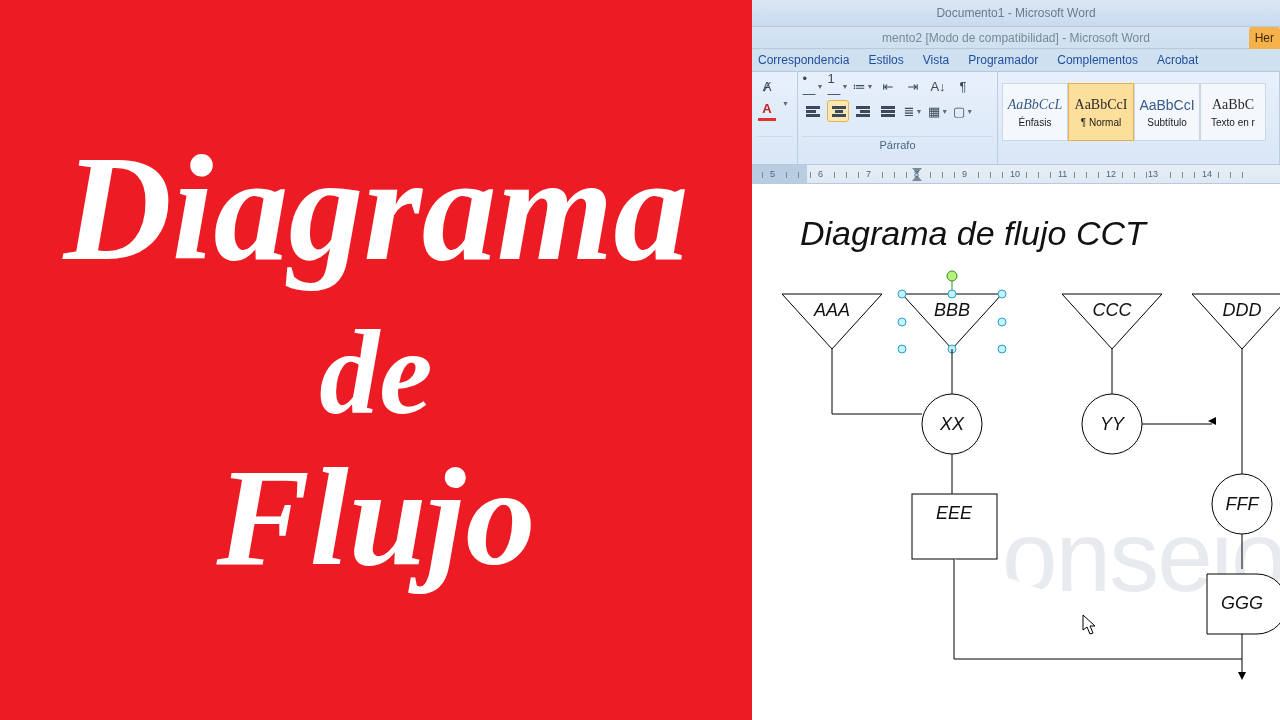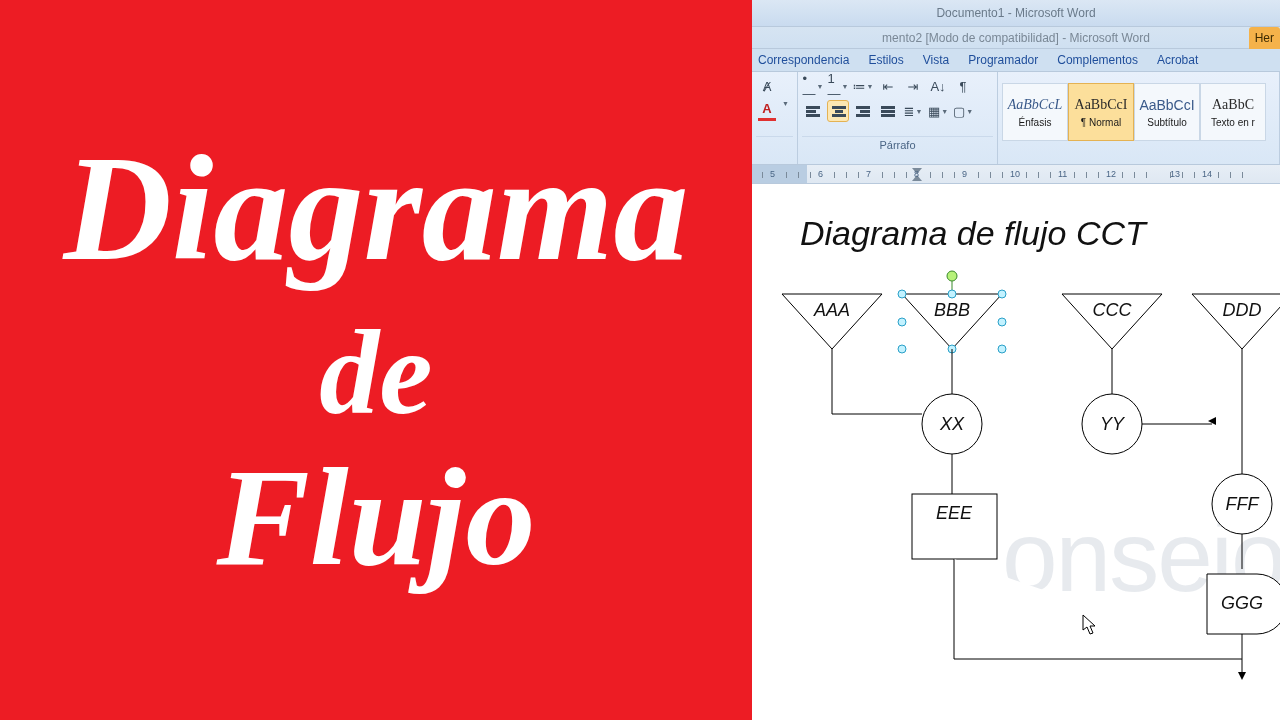--- a/index.html
+++ b/index.html
@@ -307,21 +307,21 @@
         <span style="position: absolute; top: 7px; width: 1px; height: 6px; background: rgb(122, 138, 154); left: 286px;"></span>
         <span style="position: absolute; top: 7px; width: 1px; height: 6px; background: rgb(122, 138, 154); left: 298px;"></span>
         <span class="tick" style="left: 306px;">11</span>
         <span style="position: absolute; top: 7px; width: 1px; height: 6px; background: rgb(122, 138, 154); left: 322px;"></span>
         <span style="position: absolute; top: 7px; width: 1px; height: 6px; background: rgb(122, 138, 154); left: 334px;"></span>
         <span style="position: absolute; top: 7px; width: 1px; height: 6px; background: rgb(122, 138, 154); left: 346px;"></span>
         <span class="tick" style="left: 354px;">12</span>
         <span style="position: absolute; top: 7px; width: 1px; height: 6px; background: rgb(122, 138, 154); left: 370px;"></span>
         <span style="position: absolute; top: 7px; width: 1px; height: 6px; background: rgb(122, 138, 154); left: 382px;"></span>
         <span style="position: absolute; top: 7px; width: 1px; height: 6px; background: rgb(122, 138, 154); left: 394px;"></span>
-        <span class="tick" style="left: 418px;">13</span>
+        <span class="tick" style="left: 396px;">13</span>
         <span style="position: absolute; top: 7px; width: 1px; height: 6px; background: rgb(122, 138, 154); left: 418px;"></span>
         <span style="position: absolute; top: 7px; width: 1px; height: 6px; background: rgb(122, 138, 154); left: 430px;"></span>
         <span style="position: absolute; top: 7px; width: 1px; height: 6px; background: rgb(122, 138, 154); left: 442px;"></span>
         <span class="tick" style="left: 450px;">14</span>
         <span style="position: absolute; top: 7px; width: 1px; height: 6px; background: rgb(122, 138, 154); left: 466px;"></span>
         <span style="position: absolute; top: 7px; width: 1px; height: 6px; background: rgb(122, 138, 154); left: 478px;"></span>
         <span style="position: absolute; top: 7px; width: 1px; height: 6px; background: rgb(122, 138, 154); left: 490px;"></span>
       </div>
 
     <div class="doc">

